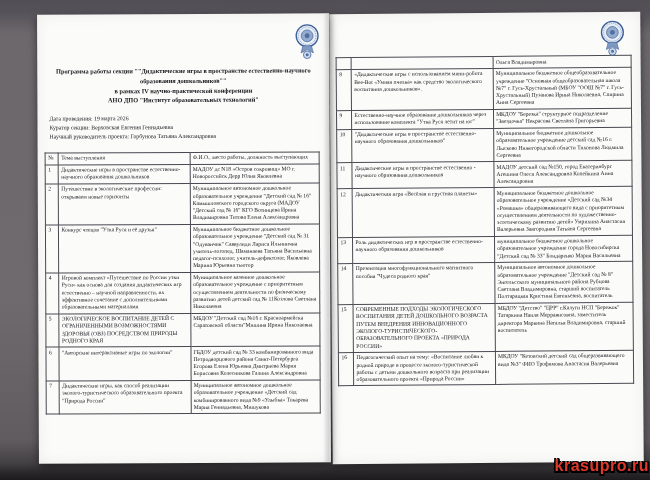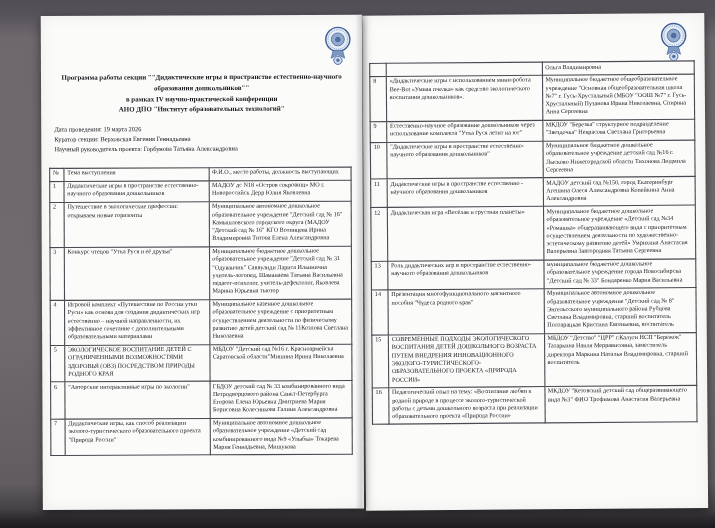--- a/index.html
+++ b/index.html
@@ -186,13 +186,14 @@
             <td>16</td>
             <td>Педагогический опыт на тему: «Воспитание любви к родной природе в процессе эколого-туристической работы с детьми дошкольного возраста при реализации образовательного проекта «Природа России»</td>
             <td>МКДОУ "Кетовский детский сад общеразвивающего вида №3" ФИО Трофимова Анастасия Валерьевна</td>
           </tr>
         </tbody>
     </table>
   </div>
 
   <div class="junction"></div>
 
+  <div class="watermark" style="color: rgb(224, 57, 44);">krasupro.ru</div>
 </div>
 
 </body></html>

